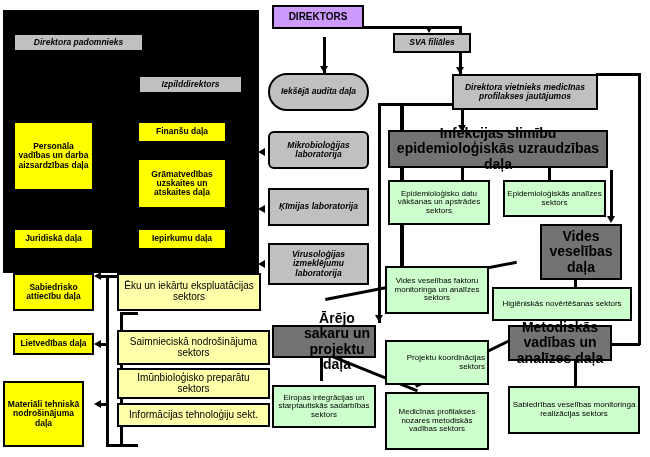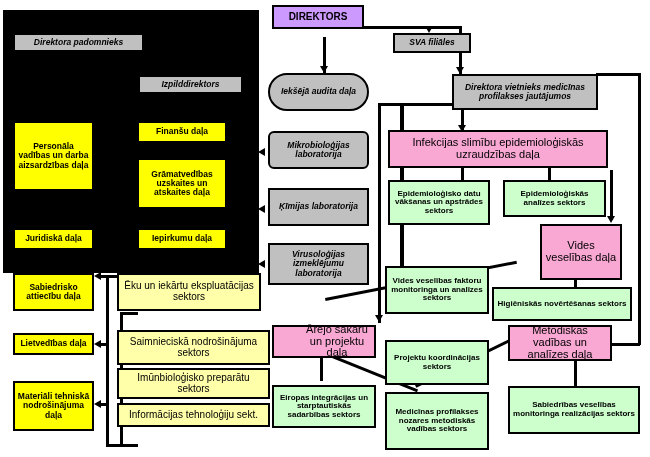--- a/index.html
+++ b/index.html
@@ -11,22 +11,22 @@
   .node{position:absolute;box-sizing:border-box;border:2px solid #000;
         display:flex;align-items:center;justify-content:center;text-align:center;
         line-height:1.08;color:#000;}
   .node span{display:block;padding:0 2px;}
 
   
   .purple{background:#cc99ff;font-weight:bold;font-size:10px;}
   .grey{background:#c0c0c0;font-style:italic;font-weight:bold;font-size:8.5px;}
   .yellow{background:#ffff00;font-weight:bold;font-size:8.5px;}
   .ltyellow{background:#ffffaa;font-weight:normal;font-size:10px;}
-  .green{background:#f9a8d4;font-weight:normal;font-size:11px;}
-  .ltgreen{background:#ccffcc;font-weight:bold;font-size:8px;}
+  .green{background:#737373;font-weight:bold;font-size:14px;}
+  .ltgreen{background:#ccffcc;font-weight:normal;font-size:8px;}
 
   
   .ln{position:absolute;background:#000;}
   .h3{height:3px;}
   .v3{width:3px;}
 
   .arrow{position:absolute;width:0;height:0;}
   .arr-down{border-left:4px solid transparent;border-right:4px solid transparent;border-top:7px solid #000;}
   .arr-left{border-top:4px solid transparent;border-bottom:4px solid transparent;border-right:7px solid #000;}
 
@@ -157,21 +157,21 @@
   </div>
 
   <div class="node yellow" style="left:13px;top:273px;width:81px;height:38px;">
     <span>Sabiedrisko attiecību daļa</span>
   </div>
 
   <div class="node yellow" style="left:13px;top:333px;width:81px;height:22px;justify-content:center;">
     <span>Lietvedības daļa</span>
   </div>
 
-  <div class="node yellow" style="left:13px;top:381px;width:81px;height:50px;">
+  <div class="node yellow" style="left:3px;top:381px;width:81px;height:66px;">
     <span>Materiāli tehniskā nodrošinājuma daļa</span>
   </div>
 
   <div class="node ltyellow" style="left:117px;top:273px;width:144px;height:38px;">
     <span>Ēku un iekārtu ekspluatācijas sektors</span>
   </div>
 
   <div class="node ltyellow" style="left:117px;top:330px;width:153px;height:35px;">
     <span>Saimnieciskā nodrošinājuma sektors</span>
   </div>
@@ -209,21 +209,21 @@
   </div>
 
   <div class="node green" style="left:272px;top:325px;width:104px;height:33px;padding-left:26px;">
     <span>Ārējo sakaru un projektu daļa</span>
   </div>
 
   <div class="node ltgreen" style="left:272px;top:385px;width:104px;height:43px;">
     <span>Eiropas integrācijas un starptautiskās sadarbības sektors</span>
   </div>
 
-  <div class="node ltgreen" style="left:385px;top:340px;width:104px;height:45px;">
+  <div class="node ltgreen" style="left:385px;top:340px;width:104px;height:45px;text-align:right;">
     <span>Projektu koordinācijas sektors</span>
   </div>
 
   <div class="node ltgreen" style="left:385px;top:392px;width:104px;height:58px;">
     <span>Medicīnas profilakses nozares metodiskās vadības sektors</span>
   </div>
 
   <div class="node green" style="left:508px;top:325px;width:104px;height:36px;">
     <span>Metodiskās vadības un analīzes daļa</span>
   </div>

